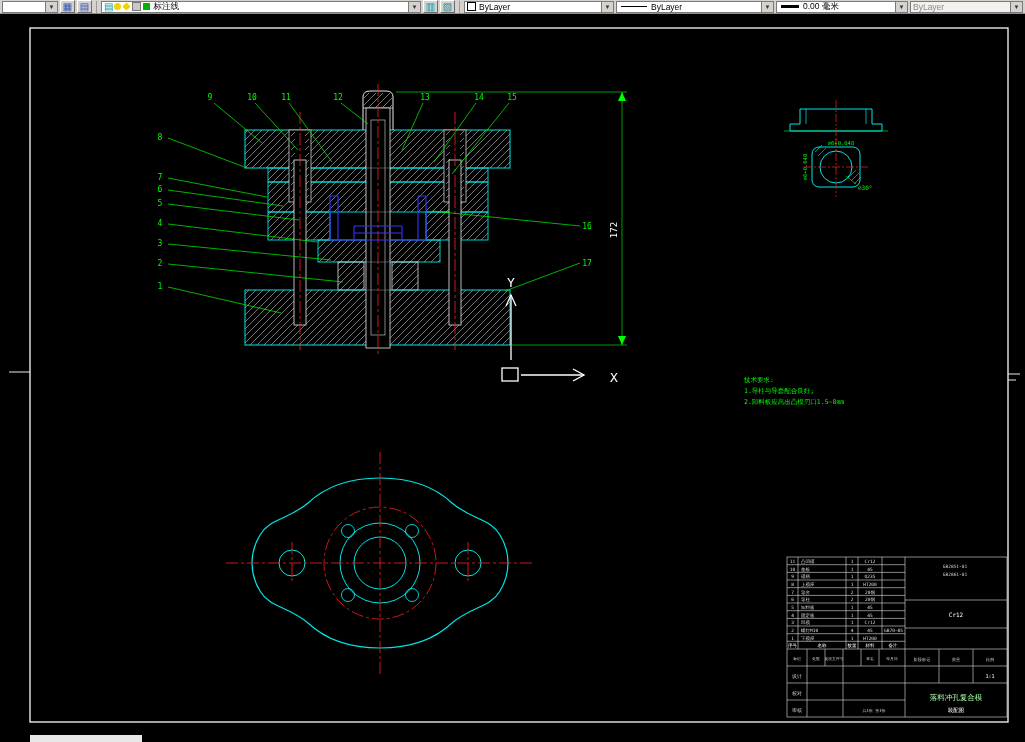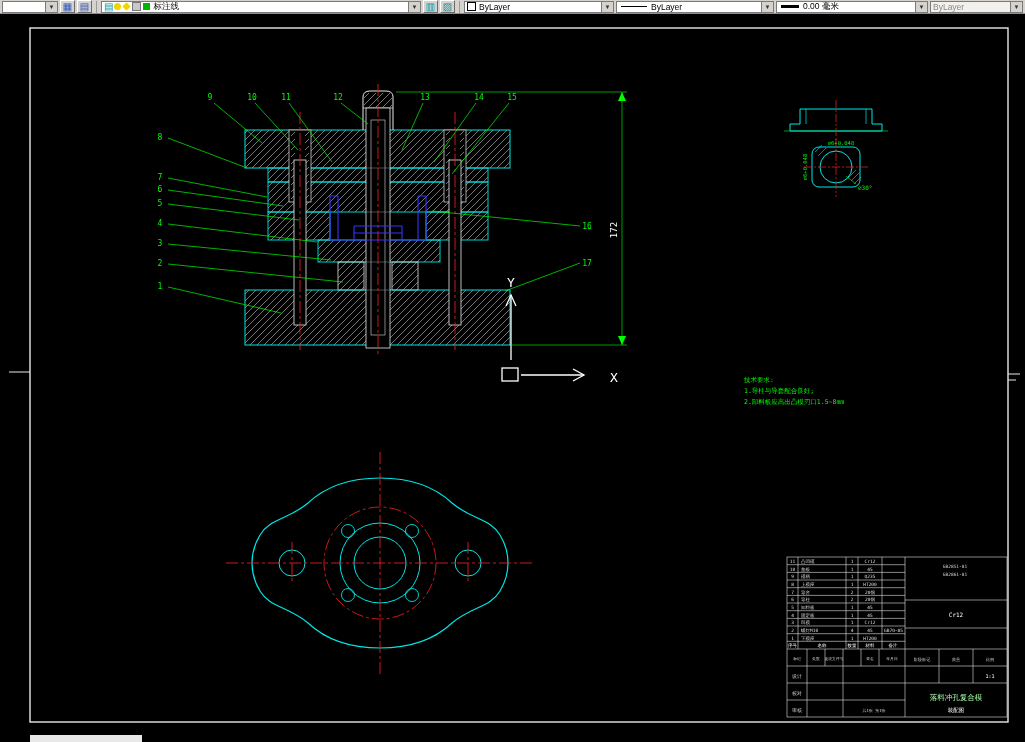--- a/index.html
+++ b/index.html
@@ -71,21 +71,21 @@
     <div class="combo" style="width:150px">
       <span class="wsw"></span>
       <span class="cval">ByLayer</span>
       <span class="arrowbtn">▼</span>
     </div>
     <div class="combo" style="width:158px">
       <span class="ltline"></span>
       <span class="cval">ByLayer</span>
       <span class="arrowbtn">▼</span>
     </div>
-    <div class="combo" style="width:152px">
+    <div class="combo" style="width:132px">
       <span class="lwline"></span>
       <span class="cval">0.00 毫米</span>
       <span class="arrowbtn">▼</span>
     </div>
     <div class="combo disabled" style="flex:1">
       <span class="cval">ByLayer</span>
       <span class="arrowbtn">▼</span>
     </div>
   </div>
 

